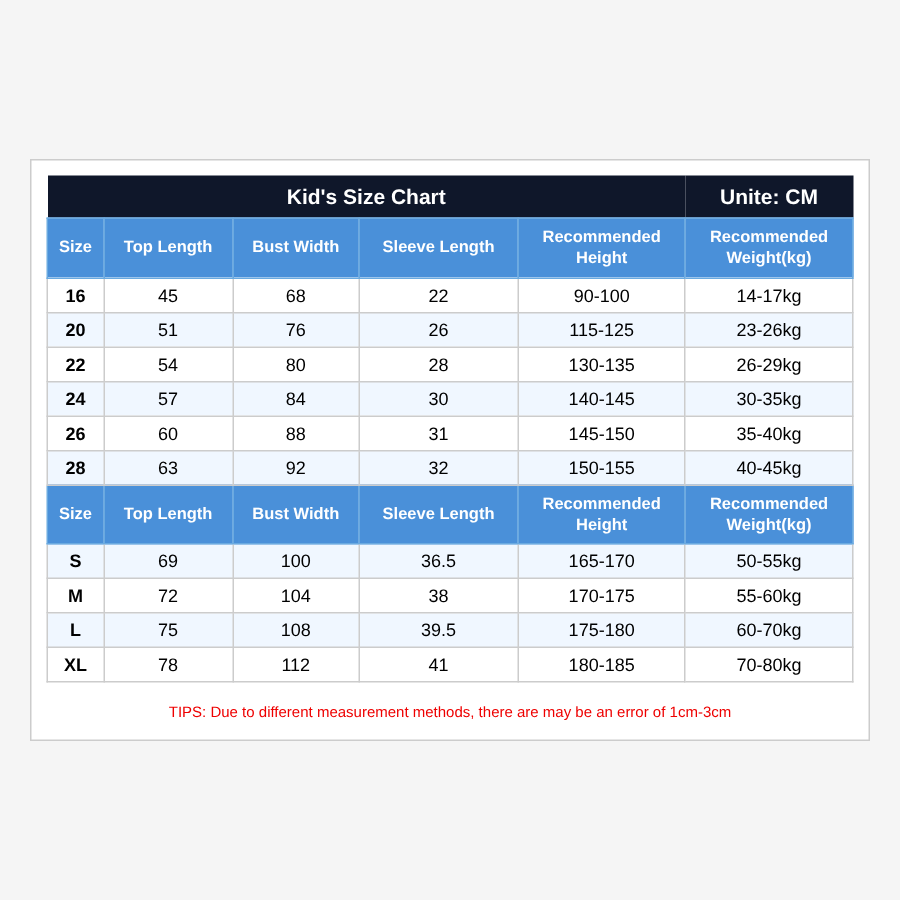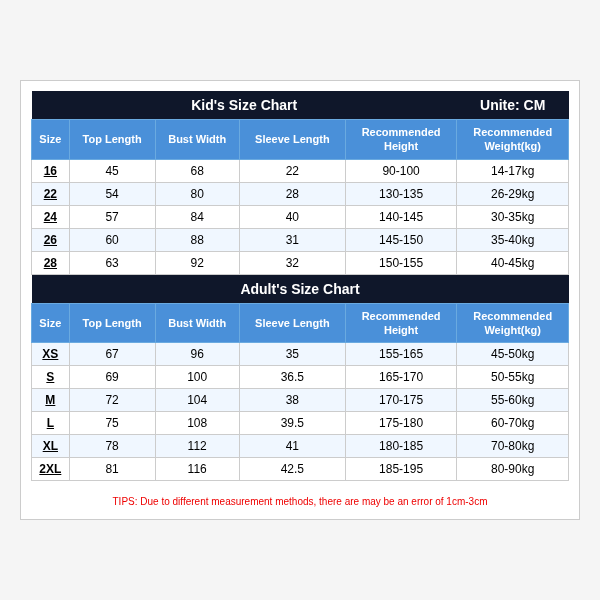--- a/index.html
+++ b/index.html
@@ -54,21 +54,20 @@
       font-size: 12px;
     }
     .data-row:nth-child(even) td {
       background: #f0f7ff;
     }
     .data-row:nth-child(odd) td {
       background: #fff;
     }
     .size-cell {
       font-weight: bold;
-      text-decoration: underline;
     }
     .tips-row td {
       color: #e00;
       font-size: 10px;
       padding: 15px 3px 2px 3px;
       text-align: center;
     }
   </style>
 </head>
 <body>
@@ -93,73 +92,70 @@
 
     <tr class="data-row">
       <td class="size-cell">16</td>
       <td>45</td>
       <td>68</td>
       <td>22</td>
       <td>90-100</td>
       <td>14-17kg</td>
     </tr>
     <tr class="data-row">
+      <td class="size-cell">20</td>
+      <td>51</td>
+      <td>76</td>
+      <td>26</td>
+      <td>115-125</td>
+      <td>23-26kg</td>
+    </tr>
+    <tr class="data-row">
       <td class="size-cell">22</td>
       <td>54</td>
       <td>80</td>
       <td>28</td>
       <td>130-135</td>
       <td>26-29kg</td>
     </tr>
     <tr class="data-row">
       <td class="size-cell">24</td>
       <td>57</td>
       <td>84</td>
-      <td>40</td>
+      <td>30</td>
       <td>140-145</td>
       <td>30-35kg</td>
     </tr>
     <tr class="data-row">
       <td class="size-cell">26</td>
       <td>60</td>
       <td>88</td>
       <td>31</td>
       <td>145-150</td>
       <td>35-40kg</td>
     </tr>
     <tr class="data-row">
       <td class="size-cell">28</td>
       <td>63</td>
       <td>92</td>
       <td>32</td>
       <td>150-155</td>
       <td>40-45kg</td>
     </tr>
 
-    <tr class="section-header">
-      <td colspan="6">Adult's Size Chart</td>
-    </tr>
 
     <tr class="col-header">
       <td>Size</td>
       <td>Top Length</td>
       <td>Bust Width</td>
       <td>Sleeve Length</td>
       <td>Recommended<br>Height</td>
       <td>Recommended<br>Weight(kg)</td>
     </tr>
 
-    <tr class="data-row">
-      <td class="size-cell">XS</td>
-      <td>67</td>
-      <td>96</td>
-      <td>35</td>
-      <td>155-165</td>
-      <td>45-50kg</td>
-    </tr>
     <tr class="data-row">
       <td class="size-cell">S</td>
       <td>69</td>
       <td>100</td>
       <td>36.5</td>
       <td>165-170</td>
       <td>50-55kg</td>
     </tr>
     <tr class="data-row">
       <td class="size-cell">M</td>
@@ -178,27 +174,19 @@
       <td>60-70kg</td>
     </tr>
     <tr class="data-row">
       <td class="size-cell">XL</td>
       <td>78</td>
       <td>112</td>
       <td>41</td>
       <td>180-185</td>
       <td>70-80kg</td>
     </tr>
-    <tr class="data-row">
-      <td class="size-cell">2XL</td>
-      <td>81</td>
-      <td>116</td>
-      <td>42.5</td>
-      <td>185-195</td>
-      <td>80-90kg</td>
-    </tr>
 
     <tr class="tips-row">
       <td colspan="6">TIPS: Due to different measurement methods, there are may be an error of 1cm-3cm</td>
     </tr>
   </tbody>
     </table>
 </div>
 
 </body></html>

